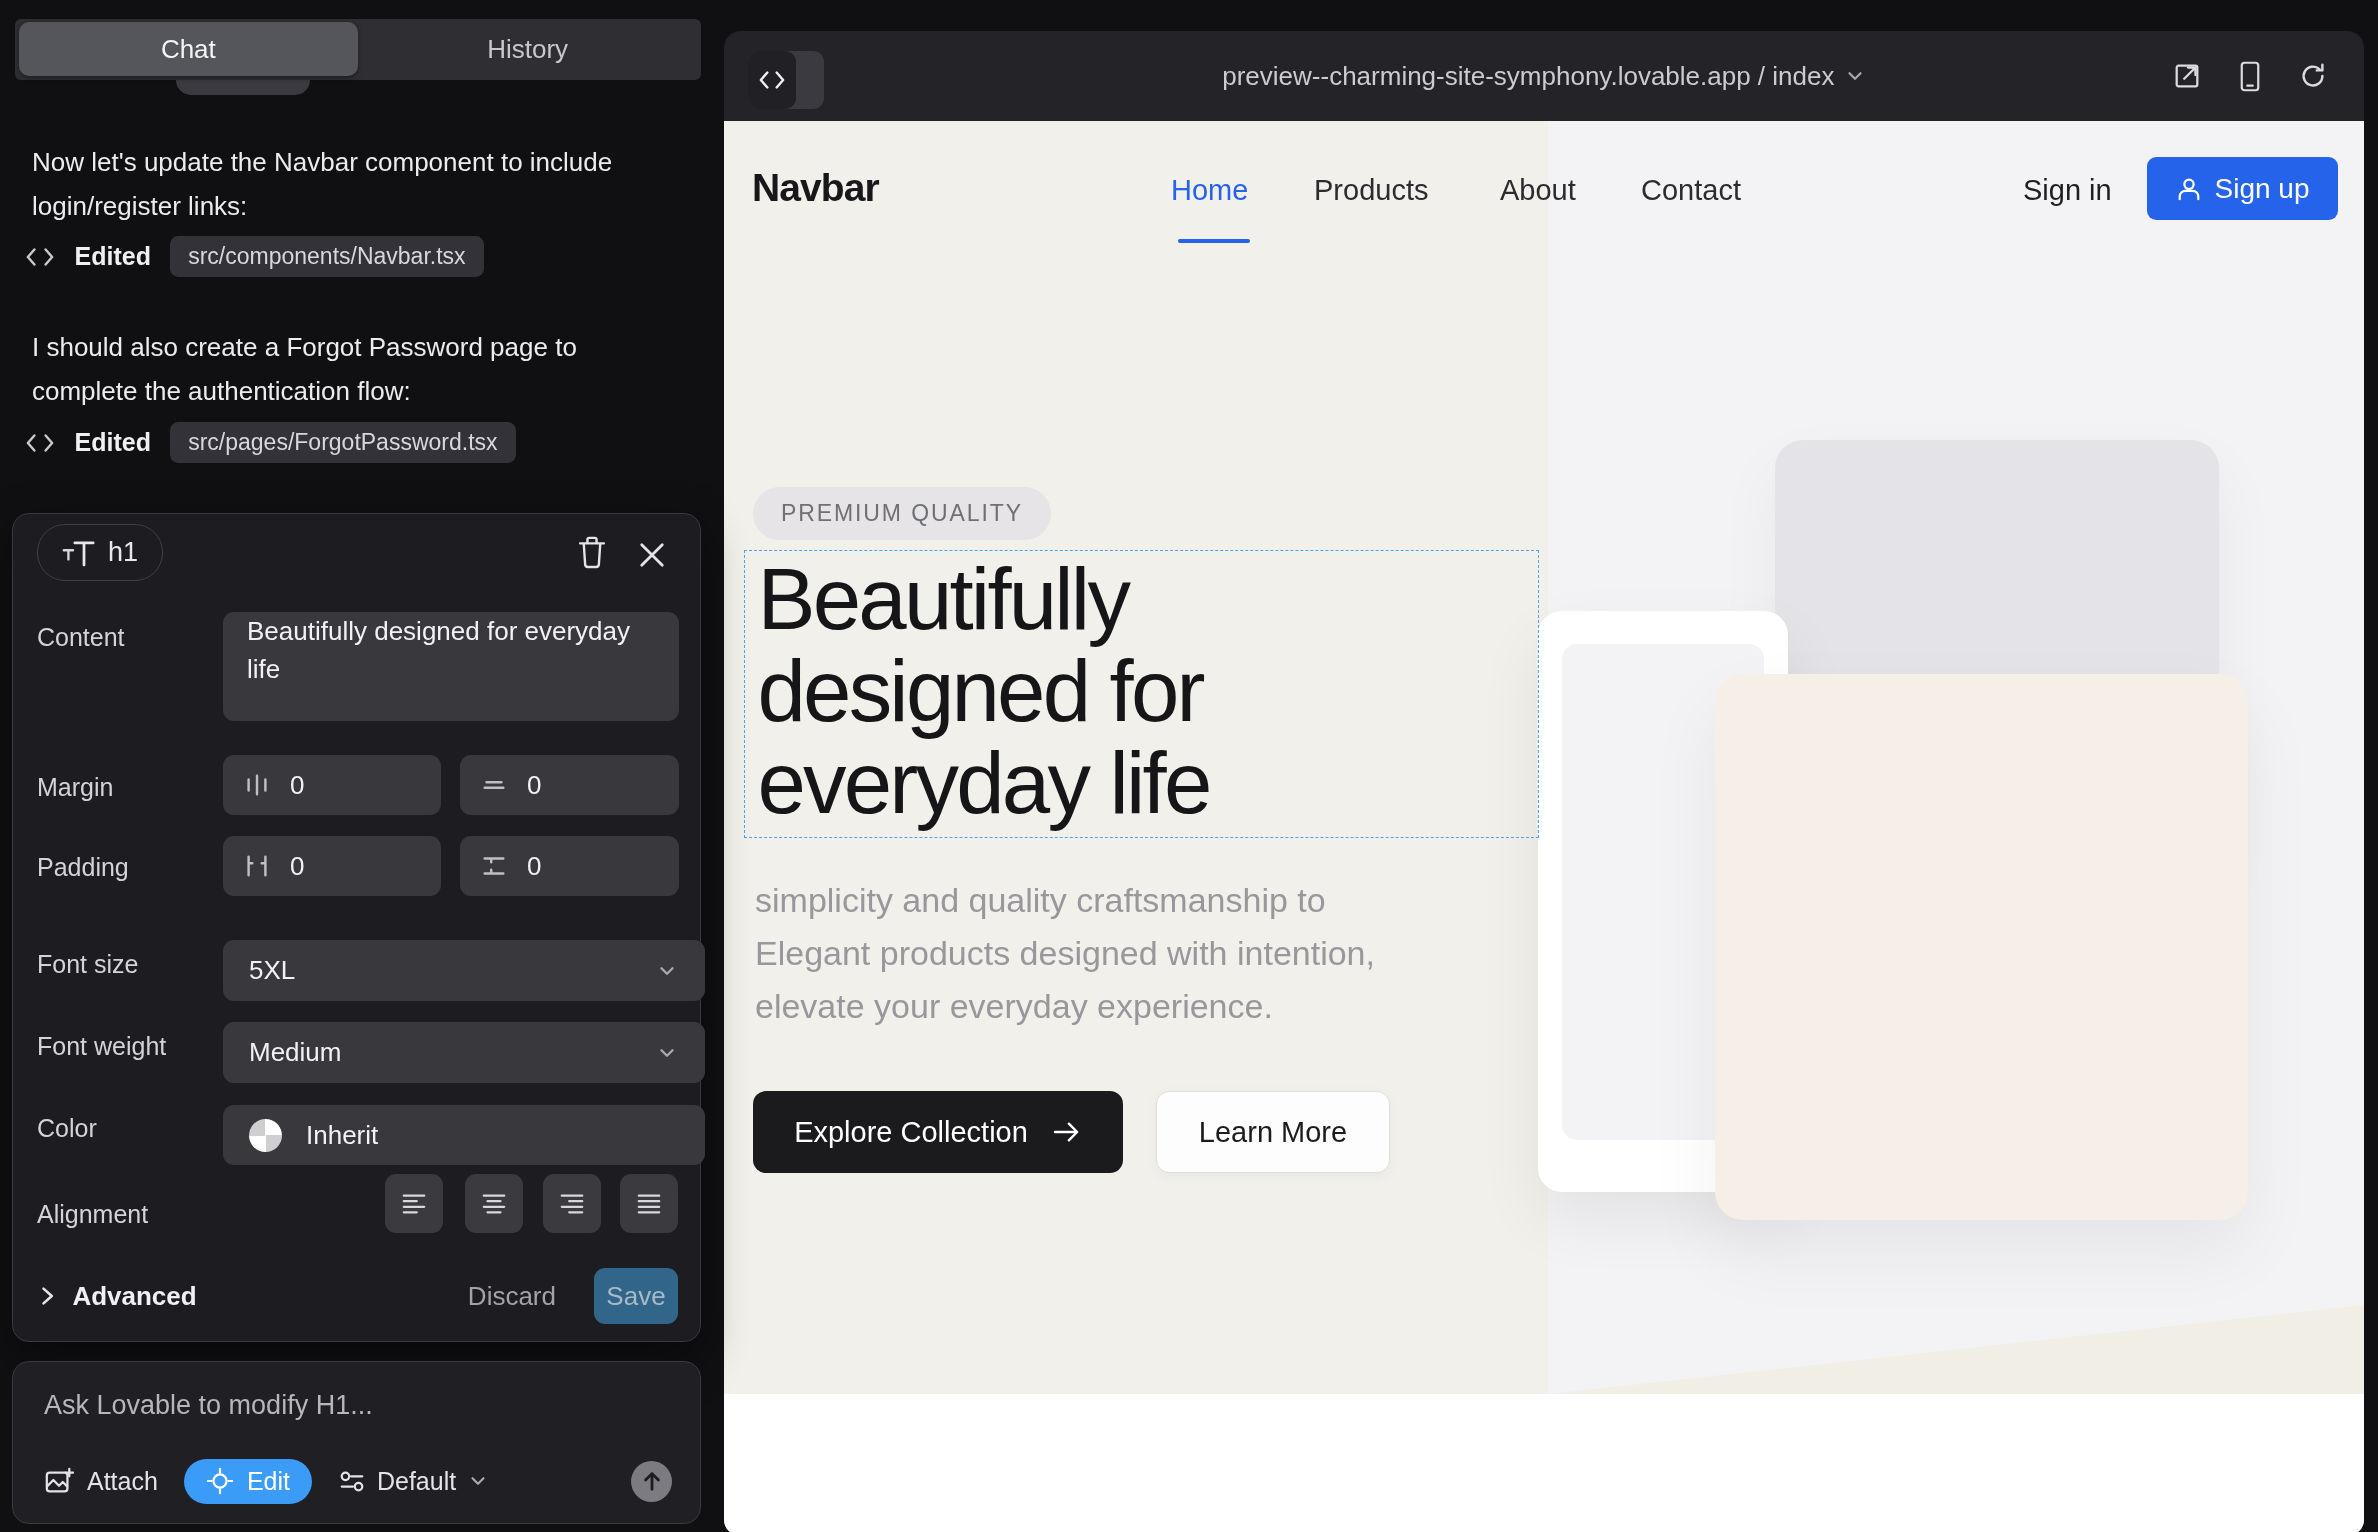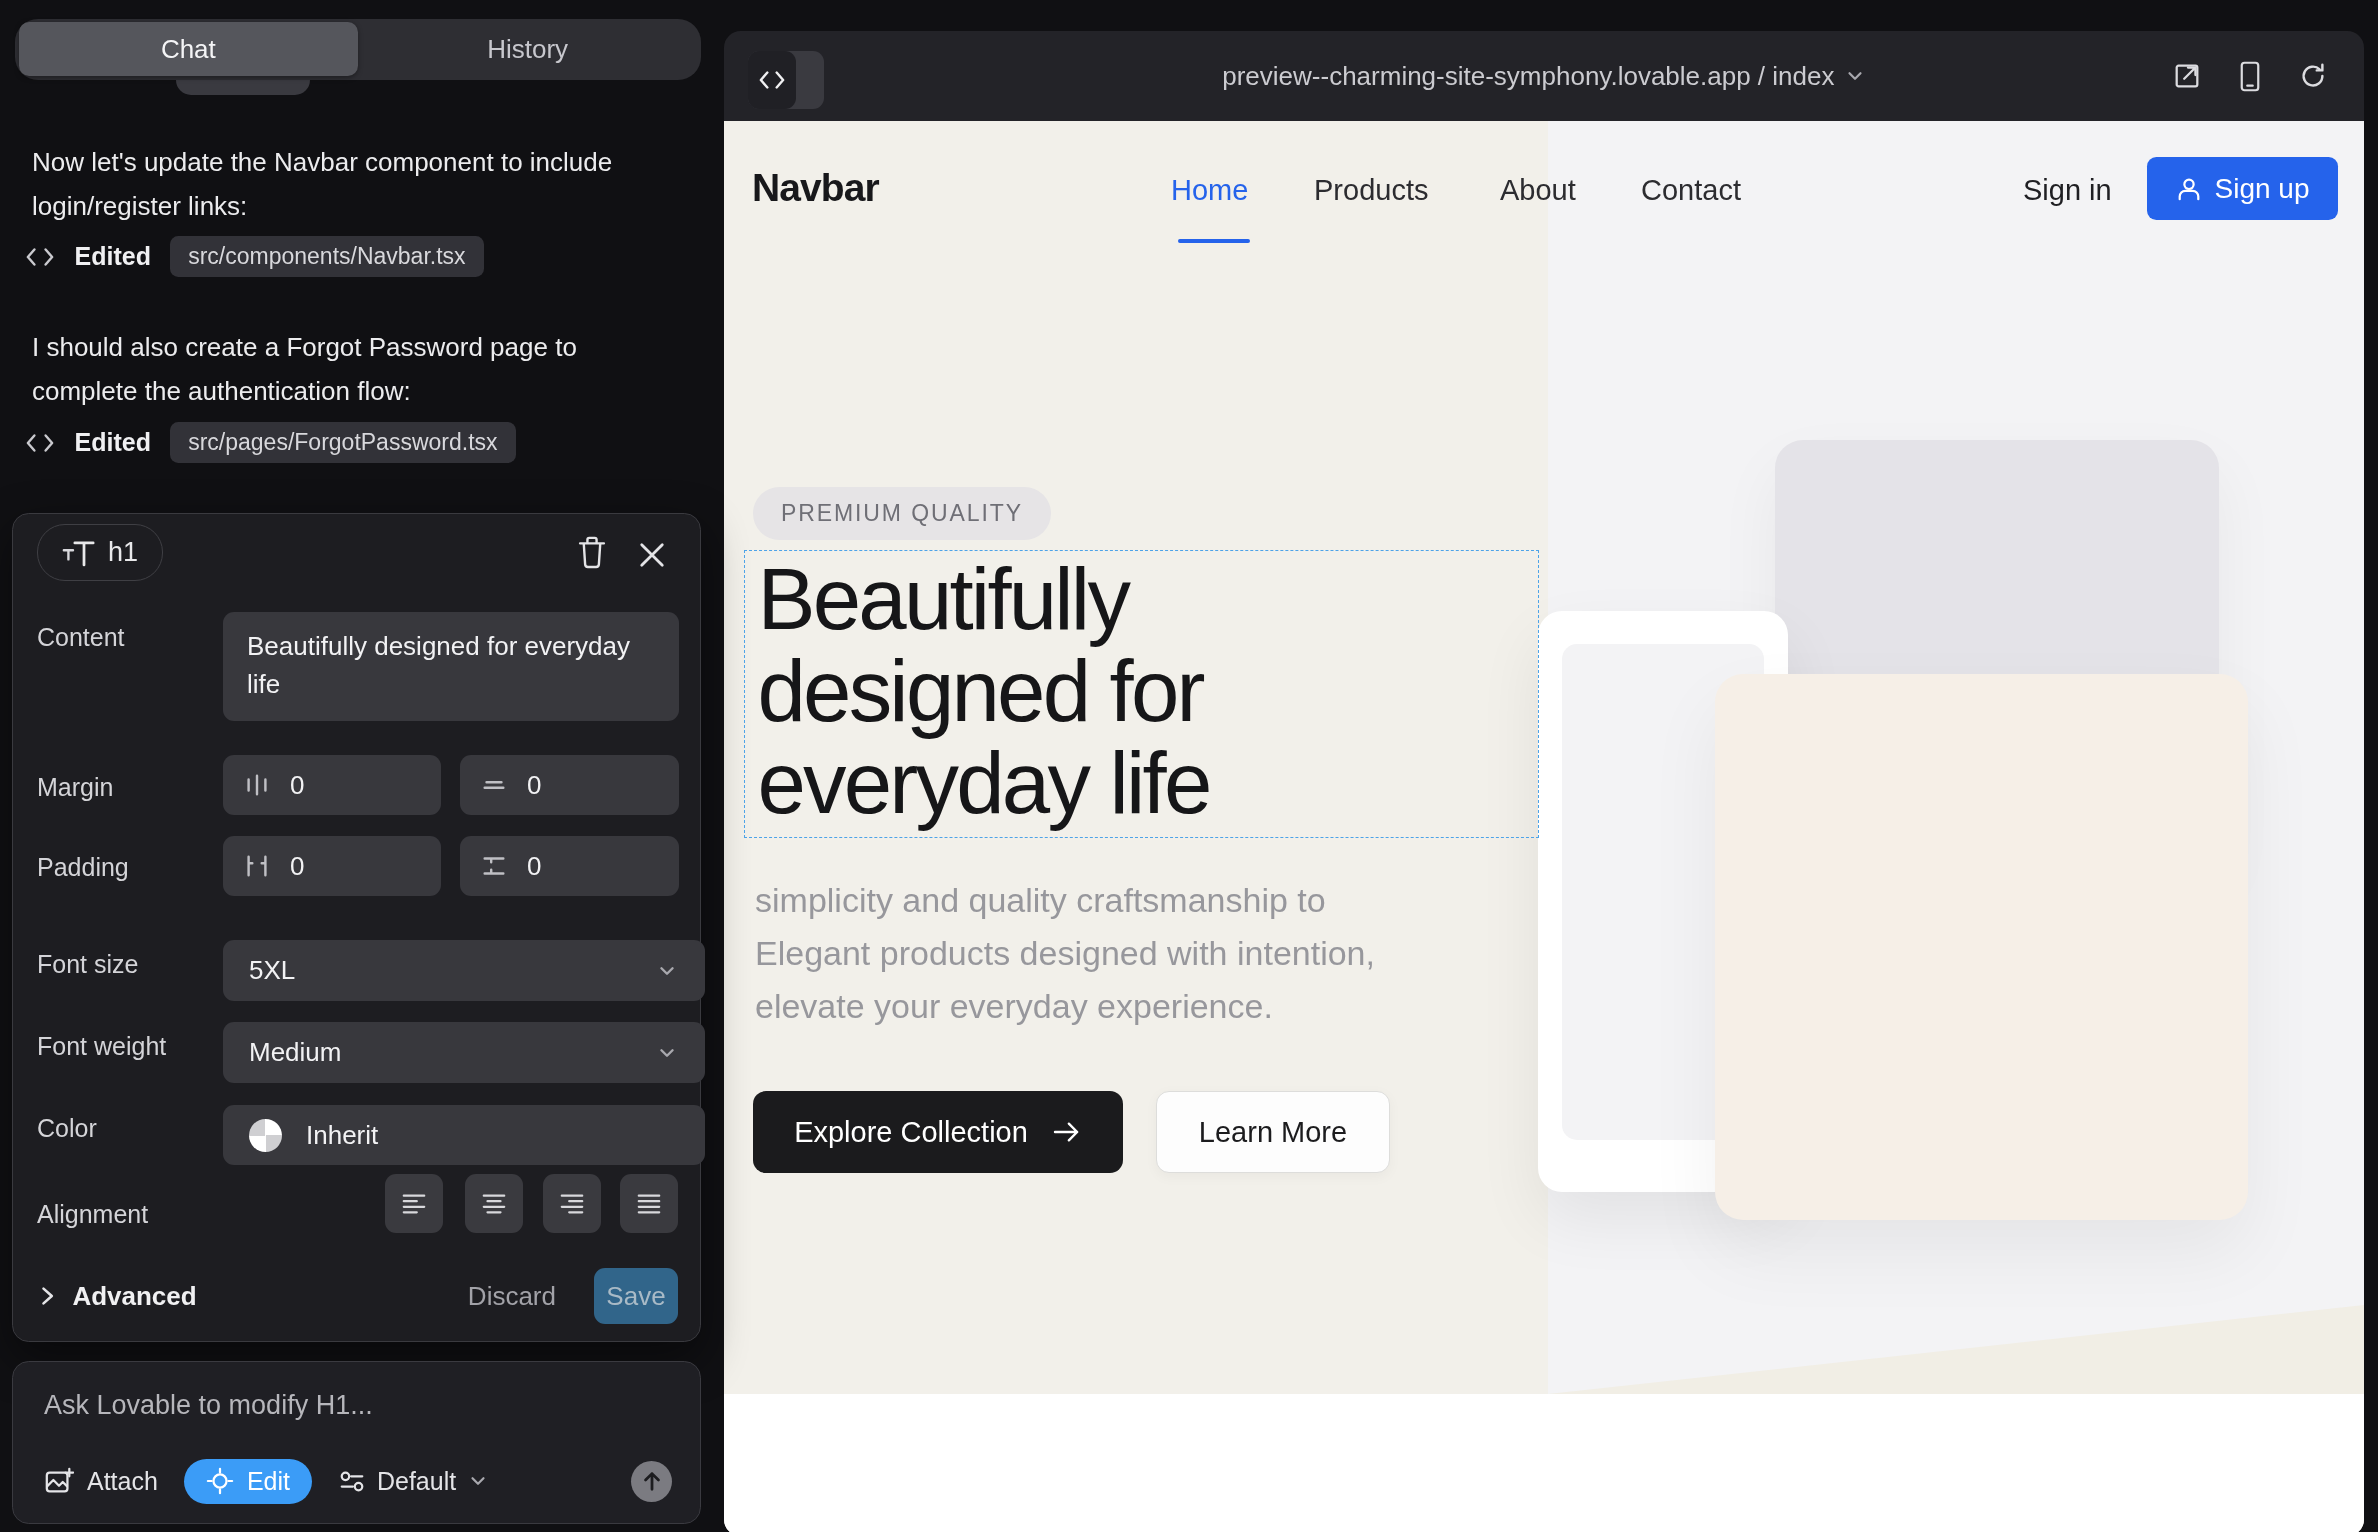--- a/index.html
+++ b/index.html
@@ -1,38 +1,38 @@
 <!DOCTYPE html>
 <html style="font-size:15px"><head>
 <meta charset="utf-8">
 <style>
   html,body{margin:0;padding:0;background:#101013;width:2378px;height:1532px;overflow:hidden;
     font-family:"Liberation Sans", sans-serif;-webkit-font-smoothing:antialiased;}
   .abs{position:absolute;}
   #app{position:relative;width:2378px;height:1532px;background:#101013;}
 
   
-  #tabs{left:15px;top:18.6px;width:686px;height:61px;background:#2e2e33;border-radius:23px;display:flex;padding:3.7px;box-sizing:border-box;z-index:3;}
+  #tabs{left:15px;top:18.6px;width:686px;height:61px;background:#2e2e33;border-radius:6px;display:flex;padding:3.7px;box-sizing:border-box;z-index:3;}
   .tab{flex:1;border:none;border-radius:10.2px;background:transparent;color:#c7c7cd;font-size:26px;font-family:inherit;cursor:pointer;}
   .tab.active{background:#55565c;color:#f4f4f6;box-shadow:0 1.9px 5.6px rgba(0,0,0,.35);}
   #scrolled-chip{left:176px;top:67px;width:134px;height:28px;background:#3a3a40;border-radius:0 0 15px 15px;z-index:1;
     color:#d6d6da;font-size:28px;text-align:center;line-height:15px;letter-spacing:5.6px;}
   .msg{left:24px;width:655px;color:#ececee;font-size:26px;line-height:44px;margin:8px;}
   .edit-row{left:24px;height:27px;display:flex;align-items:center;gap:18.6px;}
   .code-ic{width:32px;height:28px;display:inline-flex;align-items:center;justify-content:center;}
   .edited{color:#f0f0f2;font-weight:bold;font-size:25px;}
   .file-chip{background:#323238;color:#d8d8dc;font-size:23px;padding:7.4px 18.6px;border-radius:8.3px;white-space:nowrap;}
 
   
   #panel{left:12px;top:513px;width:689px;height:829px;background:#1d1d21;border:0.9px solid #3a3a3f;border-radius:16.7px;box-sizing:border-box;box-shadow:0 16.7px 46px rgba(0,0,0,.45);z-index:4;}
   #tag-pill{left:24px;top:10.2px;height:55px;padding:0 24px;border:0.9px solid #3f3f44;border-radius:28px;display:flex;align-items:center;gap:13px;color:#e8e8ea;font-size:27px;}
   .icon-btn{width:37px;height:37px;display:flex;align-items:center;justify-content:center;background:transparent;border:none;cursor:pointer;padding:0;}
   .row-label{left:24px;color:#d4d4d8;font-size:25px;}
   .field{background:#38383d;border-radius:11px;display:flex;align-items:center;color:#f2f2f4;font-size:26px;box-sizing:border-box;}
-  #content-box{left:210px;top:98px;width:456px;height:109px;padding:15px 24px;font-size:26px;line-height:38px;color:#f2f2f4;background:#38383d;border-radius:11px;box-sizing:border-box;}
+  #content-box{left:210px;top:98px;width:456px;height:109px;padding:0 24px;font-size:26px;line-height:38px;color:#f2f2f4;background:#38383d;border-radius:11px;box-sizing:border-box;}
   .pair{width:218px;height:60px;padding-left:20.4px;gap:18.6px;}
   .sel{left:210px;width:482px;height:61px;padding:0 26px;justify-content:flex-start;margin-top:8px;}
   .sel .chev{margin-left:auto;}
   .align-btn{width:58px;height:59px;background:#3a3a3f;border-radius:11px;border:none;display:flex;align-items:center;justify-content:center;cursor:pointer;}
   #swatch{width:33px;height:33px;border-radius:50%;margin-right:24px;
     background:conic-gradient(#ffffff 0 25%, #cfcfd2 0 50%, #ffffff 0 75%, #cfcfd2 0);}
   #advanced-row{left:24px;top:753px;width:641px;height:58px;display:flex;align-items:center;}
   #discard-btn{background:none;border:none;color:#a2a2a8;font-size:26px;font-family:inherit;cursor:pointer;margin-left:auto;margin-right:32px;}
   #save-btn{width:84px;height:56px;background:#31658a;border:none;border-radius:11px;color:#a9bac6;font-size:26px;font-family:inherit;cursor:pointer;}
 

